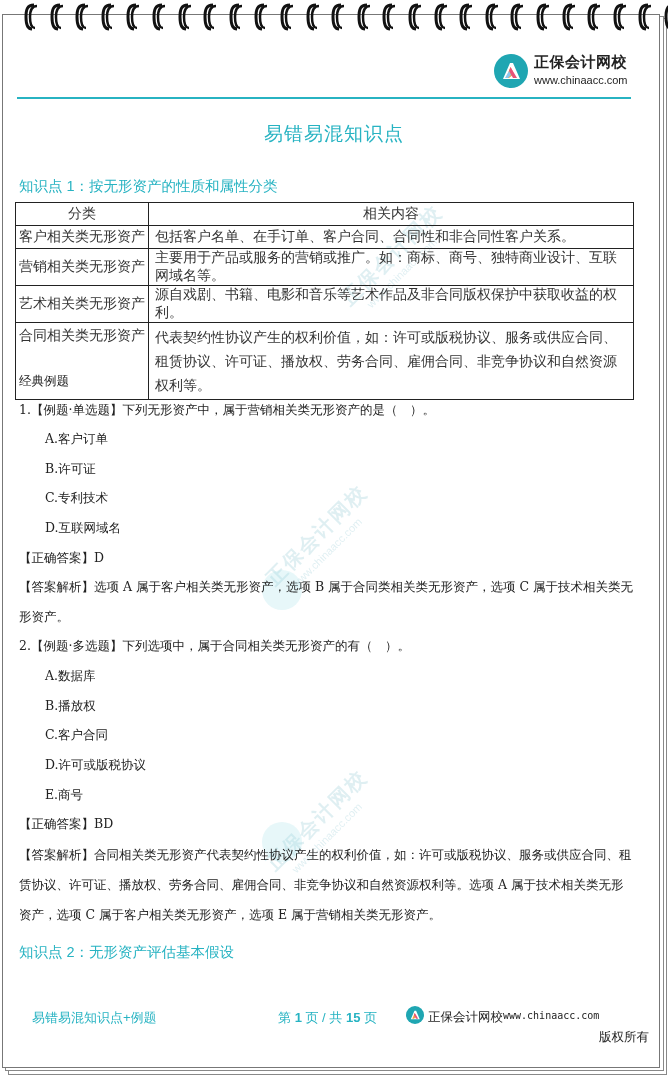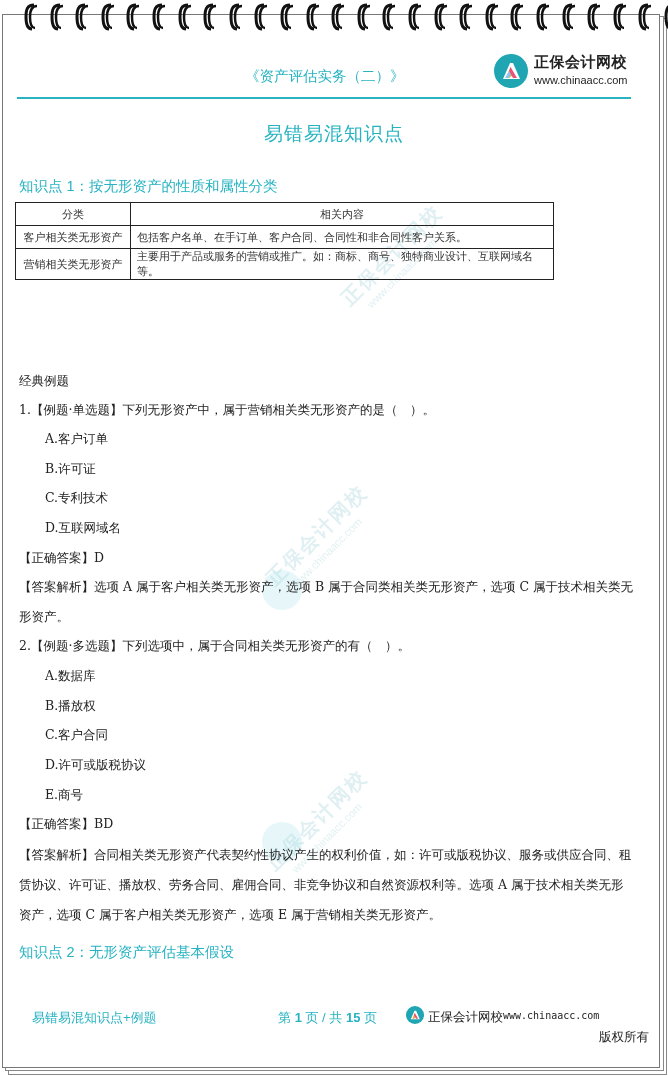--- a/index.html
+++ b/index.html
@@ -21,21 +21,21 @@
   .logo { position: absolute; left: 475px; top: -12px; width: 140px; height: 44px; }
   .logo-badge { position: absolute; left: 0; top: 2px; width: 34px; height: 34px; }
   .logo-name { position: absolute; left: 40px; top: 1px; font-family: "Liberation Sans", sans-serif; font-size: 15px; font-weight: bold; color: #222; letter-spacing: 0.5px; }
   .logo-url { position: absolute; left: 40px; top: 22px; font-family: "Liberation Sans", sans-serif; font-size: 11px; color: #222; }
   .header-rule { position: absolute; left: 17px; top: 97px; width: 614px; height: 2px; background: #27b3c2; }
 
   .doc-title { position: absolute; left: 0; width: 668px; top: 121px; text-align: center; font-family: "Liberation Sans", sans-serif; font-size: 19px; color: #27b3c2; letter-spacing: 1px; }
 
   .section-head { position: absolute; left: 19px; font-family: "Liberation Sans", sans-serif; font-size: 14.5px; color: #27b3c2; }
 
-  table.kp { position: absolute; left: 15px; top: 202px; width: 539px; border-collapse: collapse; font-size: 11px; color: #333; }
+  table.kp { position: absolute; left: 15px; top: 202px; width: 619px; border-collapse: collapse; font-size: 14px; color: #333; }
   table.kp td, table.kp th { border: 1px solid #222; padding: 0 6px; height: 22px; vertical-align: middle; font-weight: normal; }
   table.kp th { text-align: center; }
   table.kp td.cat { width: 108px; padding: 0 3px; text-align: center; white-space: nowrap; }
   table.kp td.desc { line-height: 24px; padding: 2px 6px; }
   table.kp td.cat-top { vertical-align: top; padding-top: 4px; }
 
   .para { position: absolute; left: 19px; font-size: 12.5px; color: #222; line-height: 30px; }
   .opt { position: absolute; left: 45px; font-size: 12.5px; color: #222; }
   .wrap { width: 615px; }
 
@@ -161,21 +161,20 @@
         <path d="M10 3 C3 3 2 8 2 15 C2 22 3 27 8 27" stroke="#111" stroke-width="3" fill="none"></path>
         <path d="M13 4 C7 4 6 9 6 15 C6 21 7 26 11 26" stroke="#111" stroke-width="2.5" fill="none"></path>
       </svg></div>
     <div class="coil" style="left: 664px;"><svg width="14" height="30" viewBox="0 0 14 30">
         <path d="M10 3 C3 3 2 8 2 15 C2 22 3 27 8 27" stroke="#111" stroke-width="3" fill="none"></path>
         <path d="M13 4 C7 4 6 9 6 15 C6 21 7 26 11 26" stroke="#111" stroke-width="2.5" fill="none"></path>
       </svg></div>
   </div>
 
 <div class="header">
-  <span class="header-center">《资产评估实务（二）》</span>
   <div class="logo">
     <svg class="logo-badge" viewBox="0 0 34 34">
       <circle cx="17" cy="17" r="17" fill="#1fa6b2"></circle>
       <path d="M9 25 L16 9 L19 9 L26 25 Z" fill="#ffffff"></path>
       <path d="M12 24 L16.5 13 L20 20 L15 24 Z" fill="#f2a541"></path>
       <path d="M16.5 13 L23 24 L19 24 L15 17 Z" fill="#e8537a"></path>
       <path d="M11 24 L15 17 L17 21 L14 24 Z" fill="#8ac6f0"></path>
     </svg>
     <span class="logo-name">正保会计网校</span>
     <span class="logo-url">www.chinaacc.com</span>
@@ -209,20 +208,28 @@
     <th>相关内容</th>
   </tr>
   <tr>
     <td class="cat">客户相关类无形资产</td>
     <td>包括客户名单、在手订单、客户合同、合同性和非合同性客户关系。</td>
   </tr>
   <tr>
     <td class="cat">营销相关类无形资产</td>
     <td>主要用于产品或服务的营销或推广。如：商标、商号、独特商业设计、互联网域名等。</td>
   </tr>
+  <tr>
+    <td class="cat">艺术相关类无形资产</td>
+    <td>源自戏剧、书籍、电影和音乐等艺术作品及非合同版权保护中获取收益的权利。</td>
+  </tr>
+  <tr>
+    <td class="cat cat-top">合同相关类无形资产</td>
+    <td class="desc">代表契约性协议产生的权利价值，如：许可或版税协议、服务或供应合同、租赁协议、许可证、播放权、劳务合同、雇佣合同、非竞争协议和自然资源权利等。</td>
+  </tr>
 </tbody>
   </table>
 
 <div class="para" style="top:366px;">经典例题</div>
 
 <div class="para" style="top:395px;">1.【例题·单选题】下列无形资产中，属于营销相关类无形资产的是（　）。</div>
 <div class="opt" style="top:431px;">A.客户订单</div>
 <div class="opt" style="top:461px;">B.许可证</div>
 <div class="opt" style="top:490px;">C.专利技术</div>
 <div class="opt" style="top:520px;">D.互联网域名</div>

